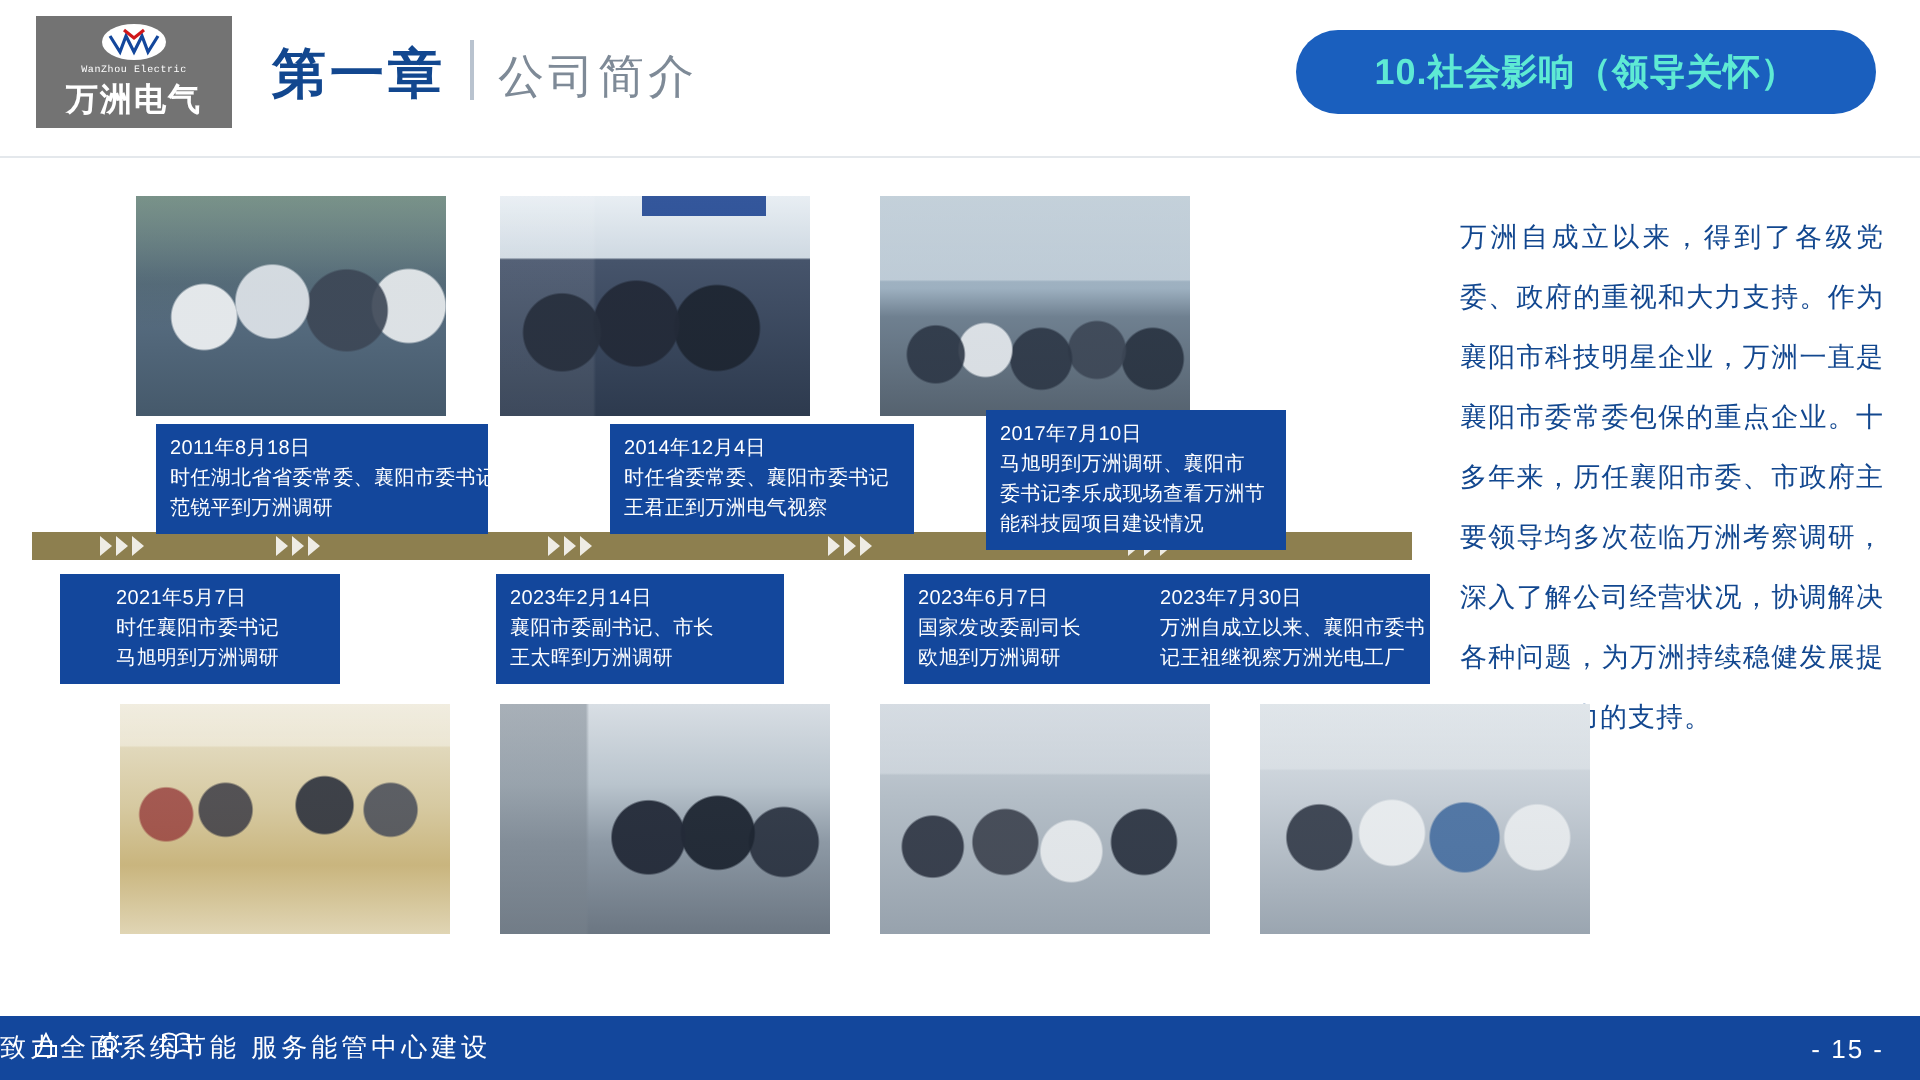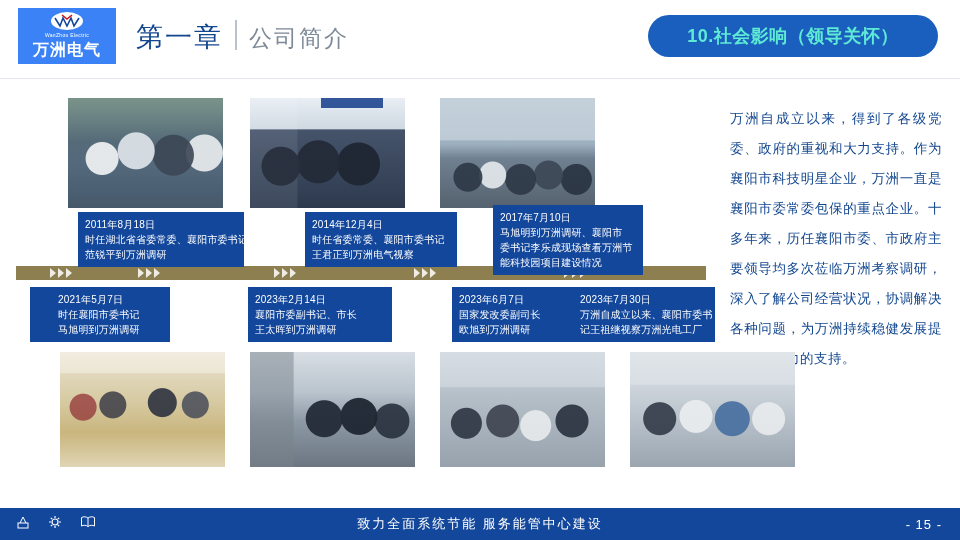--- a/index.html
+++ b/index.html
@@ -21,25 +21,26 @@
     overflow: hidden;
   }
 
   
   .logo-box {
     position: absolute;
     left: 18px;
     top: 8px;
     width: 98px;
     height: 56px;
-    background: #3b82f6;
+    background: #737373;
     display: flex;
     flex-direction: column;
     align-items: center;
     justify-content: center;
+    font-family: Liberation Mono, monospace;
   }
   .logo-mark {
     width: 34px;
     height: 20px;
     position: relative;
   }
   .logo-mark svg { display: block; }
   .logo-en {
     color: #ffffff;
     font-size: 5px;
@@ -56,21 +57,21 @@
 
   .chapter {
     position: absolute;
     left: 136px;
     top: 16px;
     display: flex;
     align-items: baseline;
   }
   .chapter-title {
     font-size: 27px;
-    font-weight: normal;
+    font-weight: bold;
     color: #12478f;
     letter-spacing: 2px;
   }
   .chapter-divider {
     width: 2px;
     height: 30px;
     background: #b9c3cf;
     margin: 0 12px;
     position: relative;
     top: 4px;
@@ -185,21 +186,20 @@
     display: flex;
     align-items: center;
     margin-left: 16px;
     gap: 18px;
   }
   .footer-icons span { display: inline-block; }
   .footer-center {
     position: absolute;
     left: 0;
     width: 960px;
-    text-align: center;
     color: #ffffff;
     font-size: 13px;
     letter-spacing: 2px;
   }
   .footer-page {
     position: absolute;
     right: 18px;
     color: #ffffff;
     font-size: 13px;
     letter-spacing: 1px;

